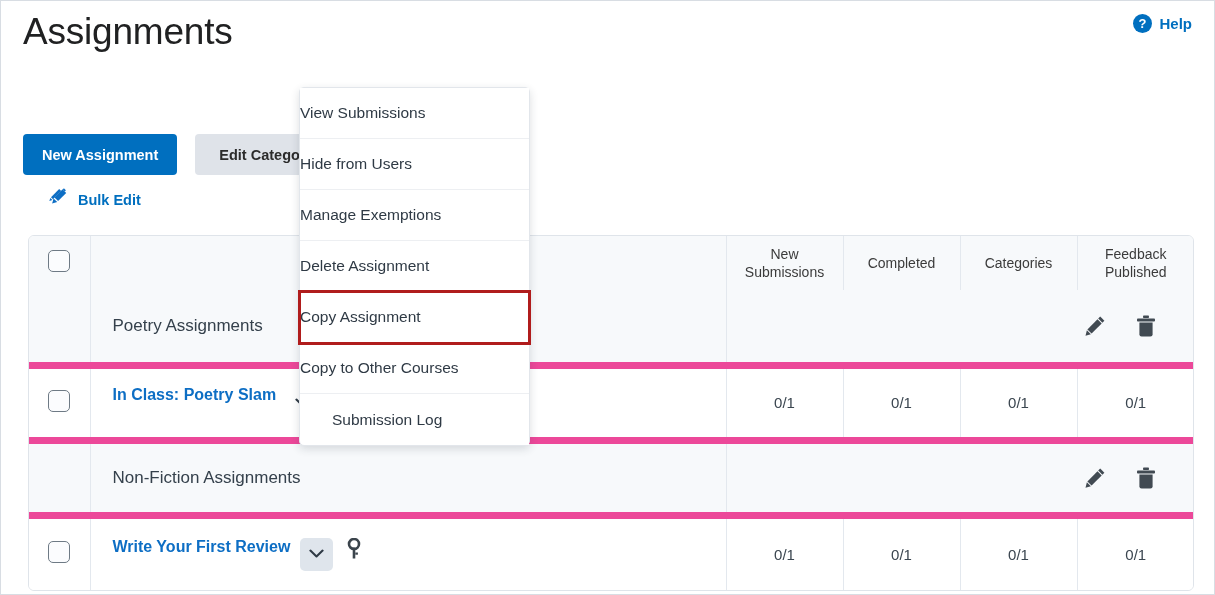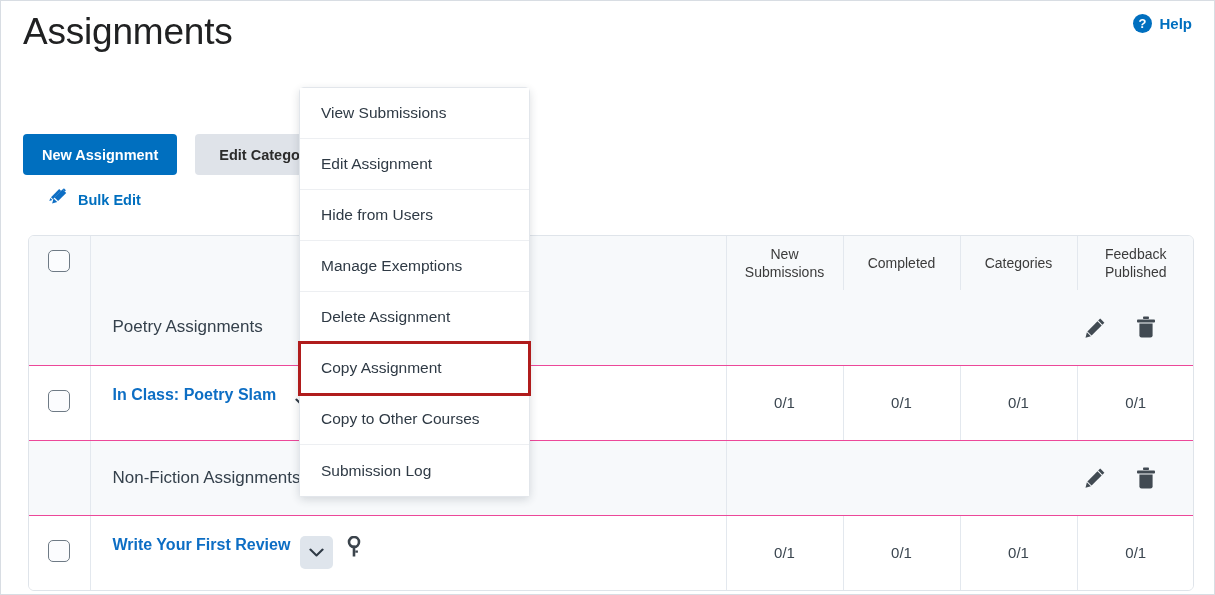--- a/index.html
+++ b/index.html
@@ -114,21 +114,21 @@
     overflow: hidden;
     background: #fff;
   }
   table.assign-table {
     border-collapse: collapse;
     width: 100%;
     table-layout: fixed;
   }
   table.assign-table td, table.assign-table th {
     border-right: 1px solid #e3e8ee;
-    border-bottom: 1px solid #ec4899;
+    border-bottom: 7px solid #ec4899;
     padding: 0;
     vertical-align: middle;
   }
   table.assign-table tr > *:last-child { border-right: none; }
   table.assign-table tr:last-child > * { border-bottom: none; }
 
   .col-check  { width: 61px; }
   .col-name   { width: 636px; }
   .col-num    { width: 117px; }
 
@@ -216,29 +216,28 @@
     border: 1px solid #e2e6eb;
     border-radius: 5px;
     box-shadow: 0 3px 9px rgba(40,50,62,0.16);
     z-index: 40;
     overflow: visible;
   }
   .menu-item {
     height: 51px;
     display: flex;
     align-items: center;
-    padding-left: 21px;
     font-size: 15.5px;
     color: #2f3a45;
     border-bottom: 1px solid #edeff2;
     cursor: pointer;
     background: #fff;
     position: relative;
   }
-  .menu-item:last-child { border-bottom: none; }
+  .menu-item:last-child { border-bottom: none; margin-left: 32px; }
   .menu-item.highlighted {
     outline: 3px solid #b01c1c;
     outline-offset: -1px;
     z-index: 3;
   }
 </style>
 </head>
 <body>
 
 <div class="page-frame">
@@ -398,21 +397,20 @@
           <td class="num-cell">0/1</td>
           <td class="num-cell">0/1</td>
           <td class="num-cell">0/1</td>
         </tr>
       </tbody>
     </table>
   </div>
 
   <div class="context-menu">
     <div class="menu-item">View Submissions</div>
-    <div class="menu-item">Edit Assignment</div>
     <div class="menu-item">Hide from Users</div>
     <div class="menu-item">Manage Exemptions</div>
     <div class="menu-item">Delete Assignment</div>
     <div class="menu-item highlighted">Copy Assignment</div>
     <div class="menu-item">Copy to Other Courses</div>
     <div class="menu-item">Submission Log</div>
   </div>
 
 </div>
 

